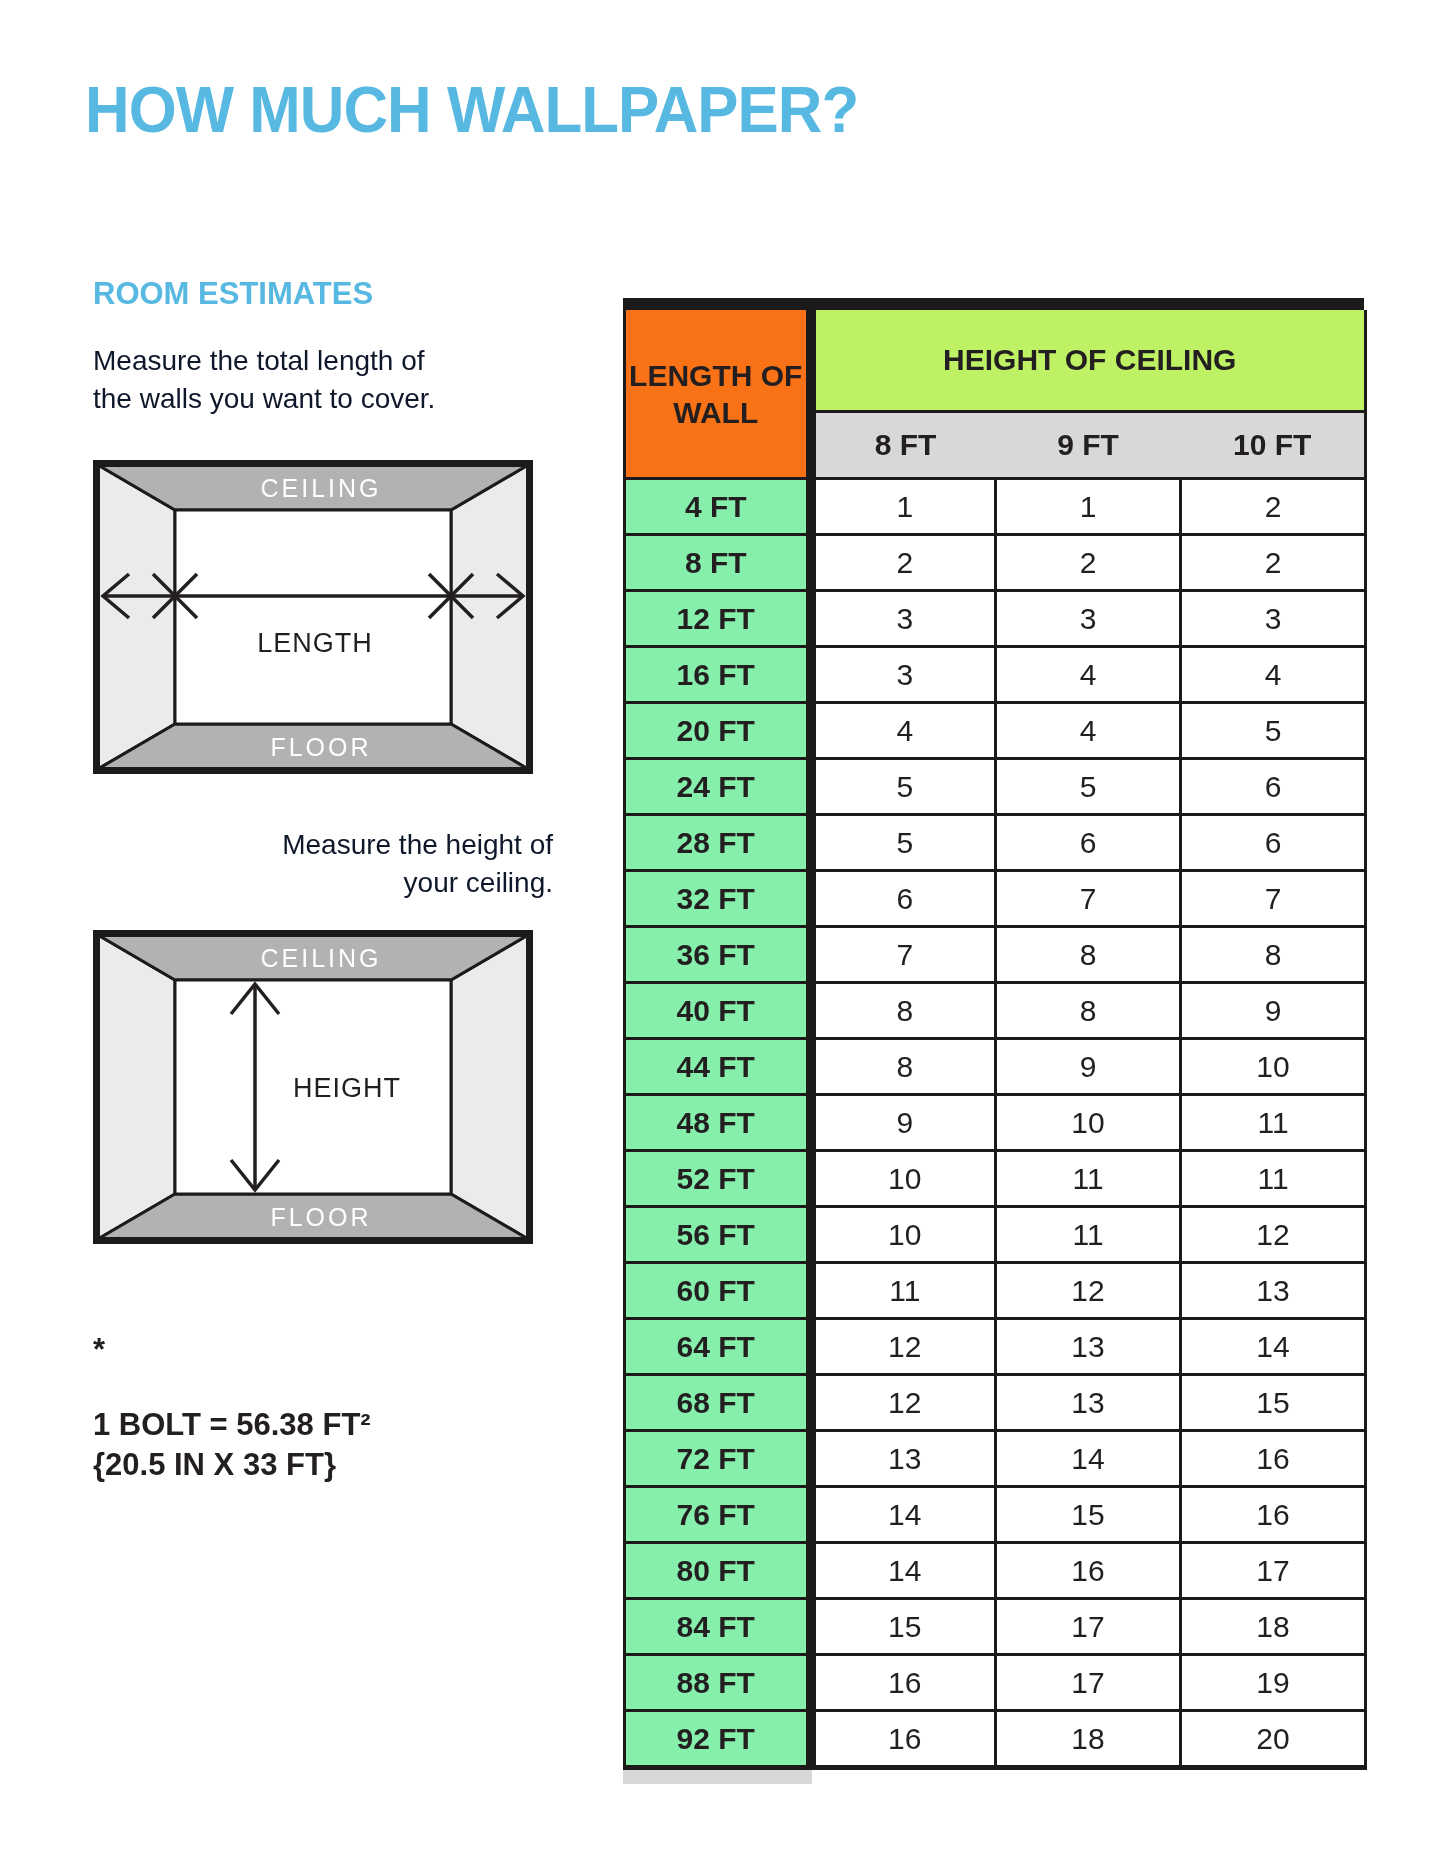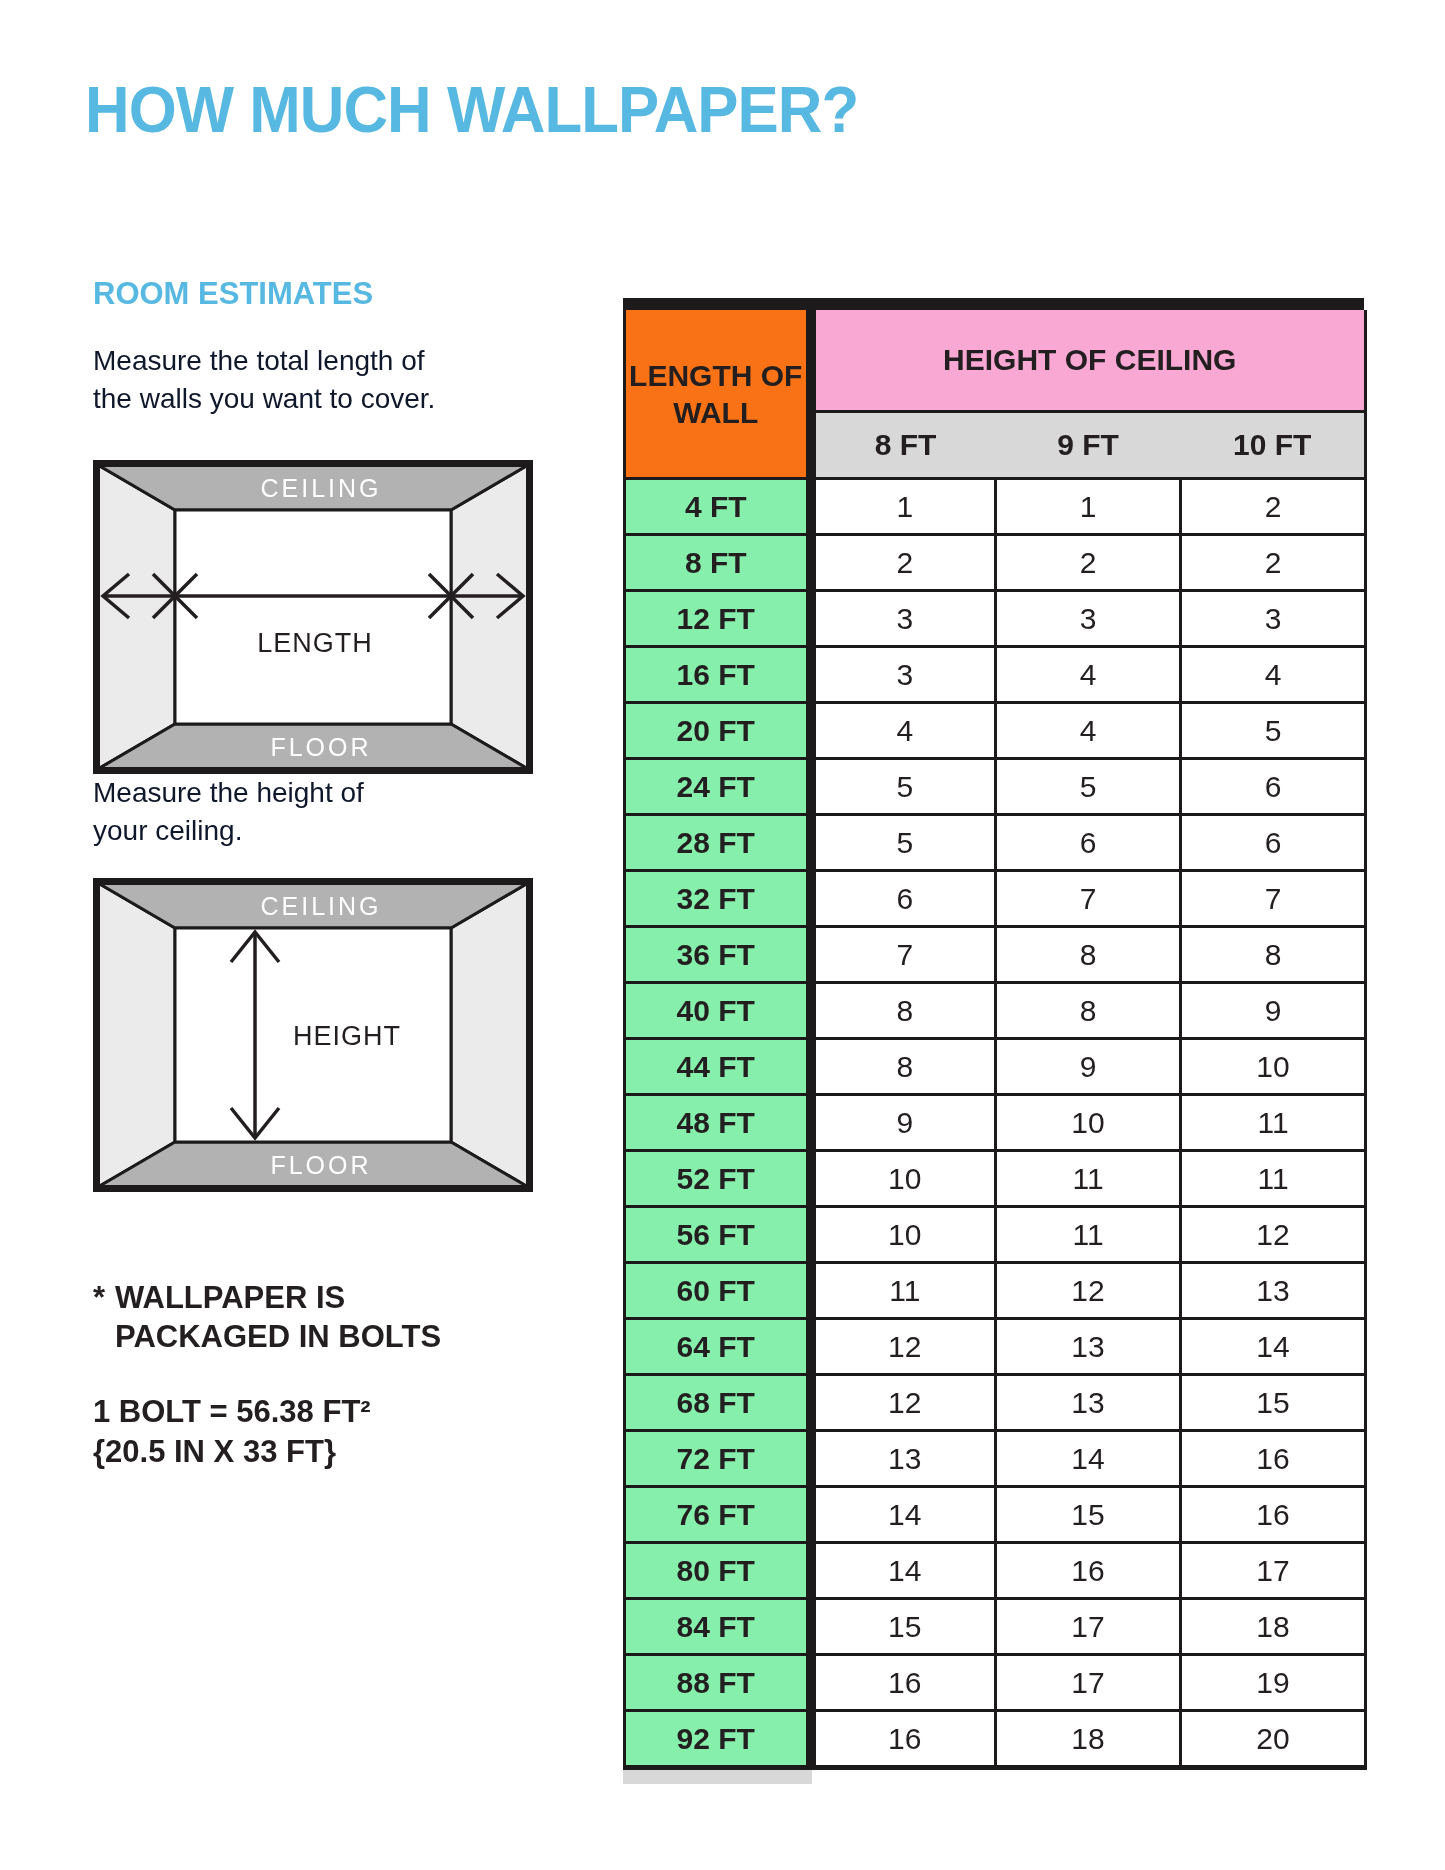--- a/index.html
+++ b/index.html
@@ -15,21 +15,21 @@
   }
   .section-title{
     margin:0;font-size:31px;font-weight:bold;color:#57b8e1;letter-spacing:0;
   }
   .left-col{position:absolute;left:93px;top:276px;width:460px;}
   .body-text{
     margin:0;font-size:28px;line-height:38px;color:#0f172a;
   }
   .p1{margin-top:30px;}
   .diagram{display:block;margin-top:42px;}
-  .p2{}
+  .p2{margin-top:52px;text-align:right;}
   .diagram2{margin-top:28px;}
   .p3{margin-top:52px;}
   .footnote{
     margin-top:86px;display:flex;font-size:31px;font-weight:bold;line-height:39px;
   }
   .footnote .ast{width:22px;flex:none;}
   .bolt-info{
     margin:36px 0 0 0;font-size:31px;font-weight:bold;line-height:40px;
   }
   
@@ -40,21 +40,21 @@
     border-collapse:collapse;width:741px;table-layout:fixed;
     border-left:3px solid #1c1a1a;border-right:3px solid #1c1a1a;
     border-bottom:5px solid #1c1a1a;
   }
   th,td{padding:0;text-align:center;vertical-align:middle;}
   .col1-head{
     background:#f97316;font-size:30px;font-weight:bold;
     border-right:10px solid #1c1a1a;line-height:37px;
   }
   .group-head{
-    background:#f9a8d4;font-size:30px;font-weight:bold;height:100px;
+    background:#bef264;font-size:30px;font-weight:bold;height:100px;
     border-bottom:3px solid #1c1a1a;
   }
   .subhead th{
     background:#d8d8d8;font-size:30px;font-weight:bold;height:64px;
   }
   tbody th{
     background:#86efac;font-size:30px;font-weight:bold;
     border-top:3px solid #1c1a1a;border-right:10px solid #1c1a1a;height:53px;
   }
   tbody td{
@@ -110,21 +110,20 @@
     <text class="svg-label" x="228" y="296" font-size="25" letter-spacing="3" fill="#ffffff" text-anchor="middle">FLOOR</text>
     <line class="dim" x1="162" y1="54" x2="162" y2="260"></line>
     <polyline class="dim" points="138,84 162,54 186,84"></polyline>
     <polyline class="dim" points="138,230 162,260 186,230"></polyline>
     <text class="svg-label" x="200" y="167" font-size="27" letter-spacing="1" fill="#231f20" text-anchor="start">HEIGHT</text>
   </svg>
 
 
   <div class="footnote">
     <span class="ast">*</span>
-    <div><span>WALLPAPER IS</span><br><span>PACKAGED IN BOLTS</span></div>
   </div>
 
   <p class="bolt-info"><span>1 BOLT = 56.38 FT²</span><br><span>{20.5 IN X 33 FT}</span></p>
 </div>
 
 <div class="right-col">
   <div class="top-bar"></div>
   <table>
     <colgroup>
         <col style="width:186px">

